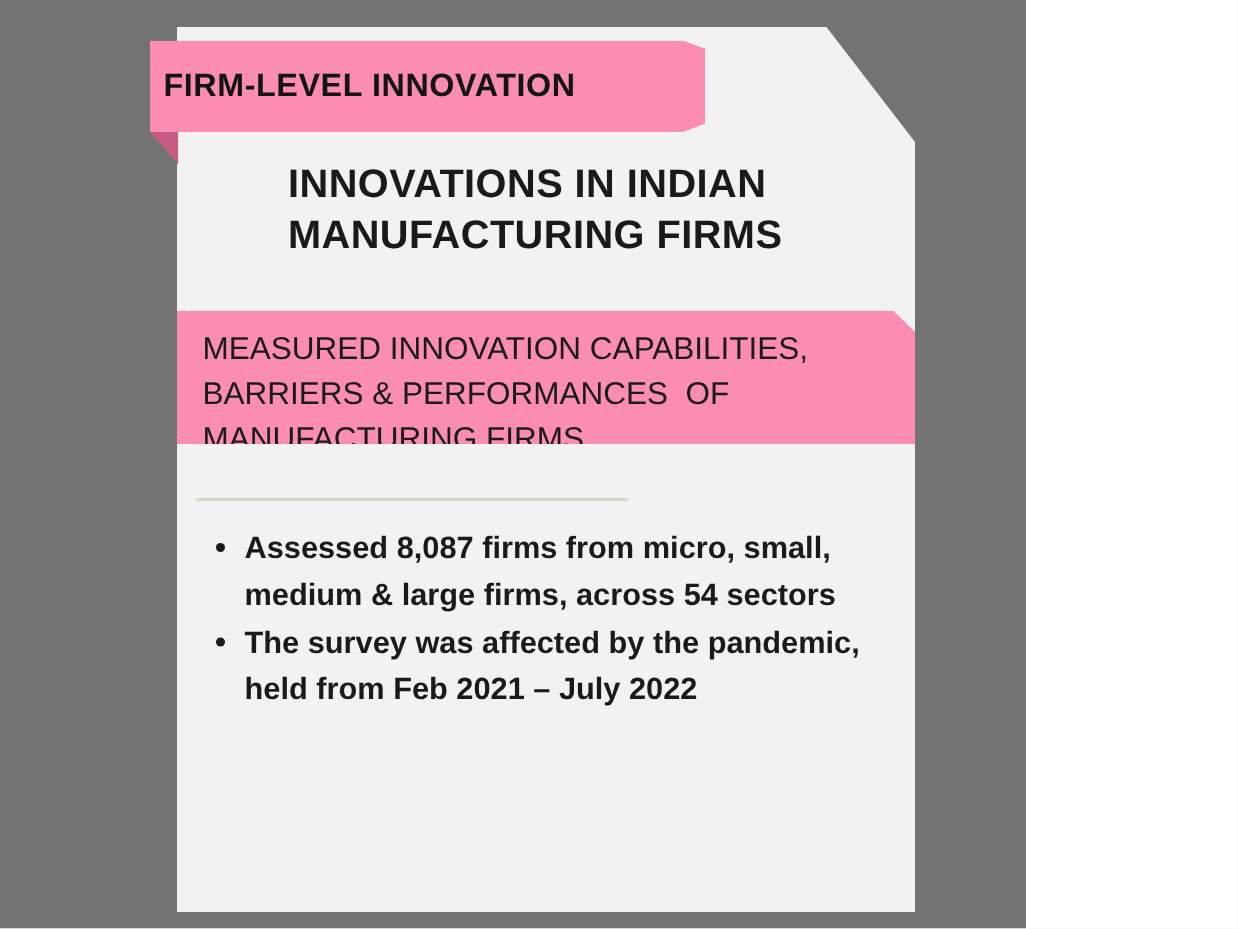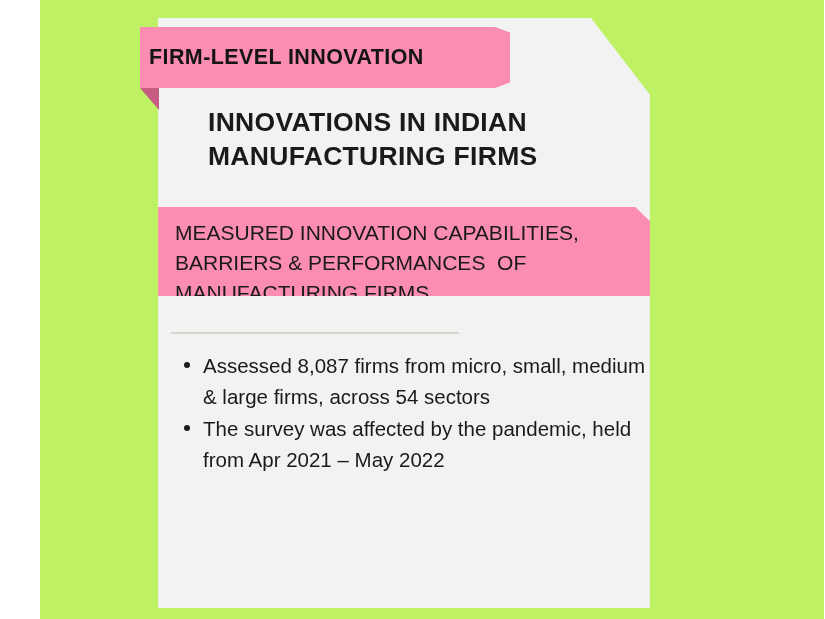--- a/index.html
+++ b/index.html
@@ -9,24 +9,23 @@
   body {
     width: 825px;
     height: 619px;
     background: #ffffff;
     font-family: "Liberation Sans", sans-serif;
     overflow: hidden;
   }
 
   #slide {
     position: relative;
-    width: 784px;
+    width: 684px;
     height: 619px;
-    background: #bef264;
-    margin-left: 40px;
+    background: #737373;
   }
 
   
   #card {
     position: absolute;
     left: 118px;
     top: 18px;
     width: 492px;
     height: 590px;
     background: #f2f2f2;
@@ -62,21 +61,21 @@
     font-size: 21.5px;
     font-weight: bold;
     letter-spacing: 0.4px;
     color: #141414;
     white-space: nowrap;
   }
 
   
   #title {
     position: absolute;
-    left: 168px;
+    left: 192px;
     top: 106px;
     width: 400px;
     font-size: 26.5px;
     line-height: 1.28;
     font-weight: bold;
     letter-spacing: 0.3px;
     color: #1a1a1a;
   }
 
   
@@ -113,20 +112,21 @@
 
   
   #bullets {
     position: absolute;
     left: 140px;
     top: 350px;
     width: 452px;
     margin: 0;
     padding: 0 0 0 23px;
     list-style: none;
+    font-weight: bold;
   }
   #bullets li {
     position: relative;
     font-size: 20.5px;
     line-height: 1.53;
     color: #1a1a1a;
     margin-bottom: 0;
   }
   #bullets li .dot {
     position: absolute;
@@ -159,17 +159,17 @@
 
   <div id="divider"></div>
 
   <ul id="bullets">
     <li>
       <span class="dot"></span>
       <span>Assessed 8,087 firms from micro, small, medium &amp; large firms, across 54 sectors</span>
     </li>
     <li>
       <span class="dot"></span>
-      <span>The survey was affected by the pandemic, held from Apr 2021 – May 2022</span>
+      <span>The survey was affected by the pandemic, held from Feb 2021 – July 2022</span>
     </li>
   </ul>
 
 </div>
 
 </body></html>

